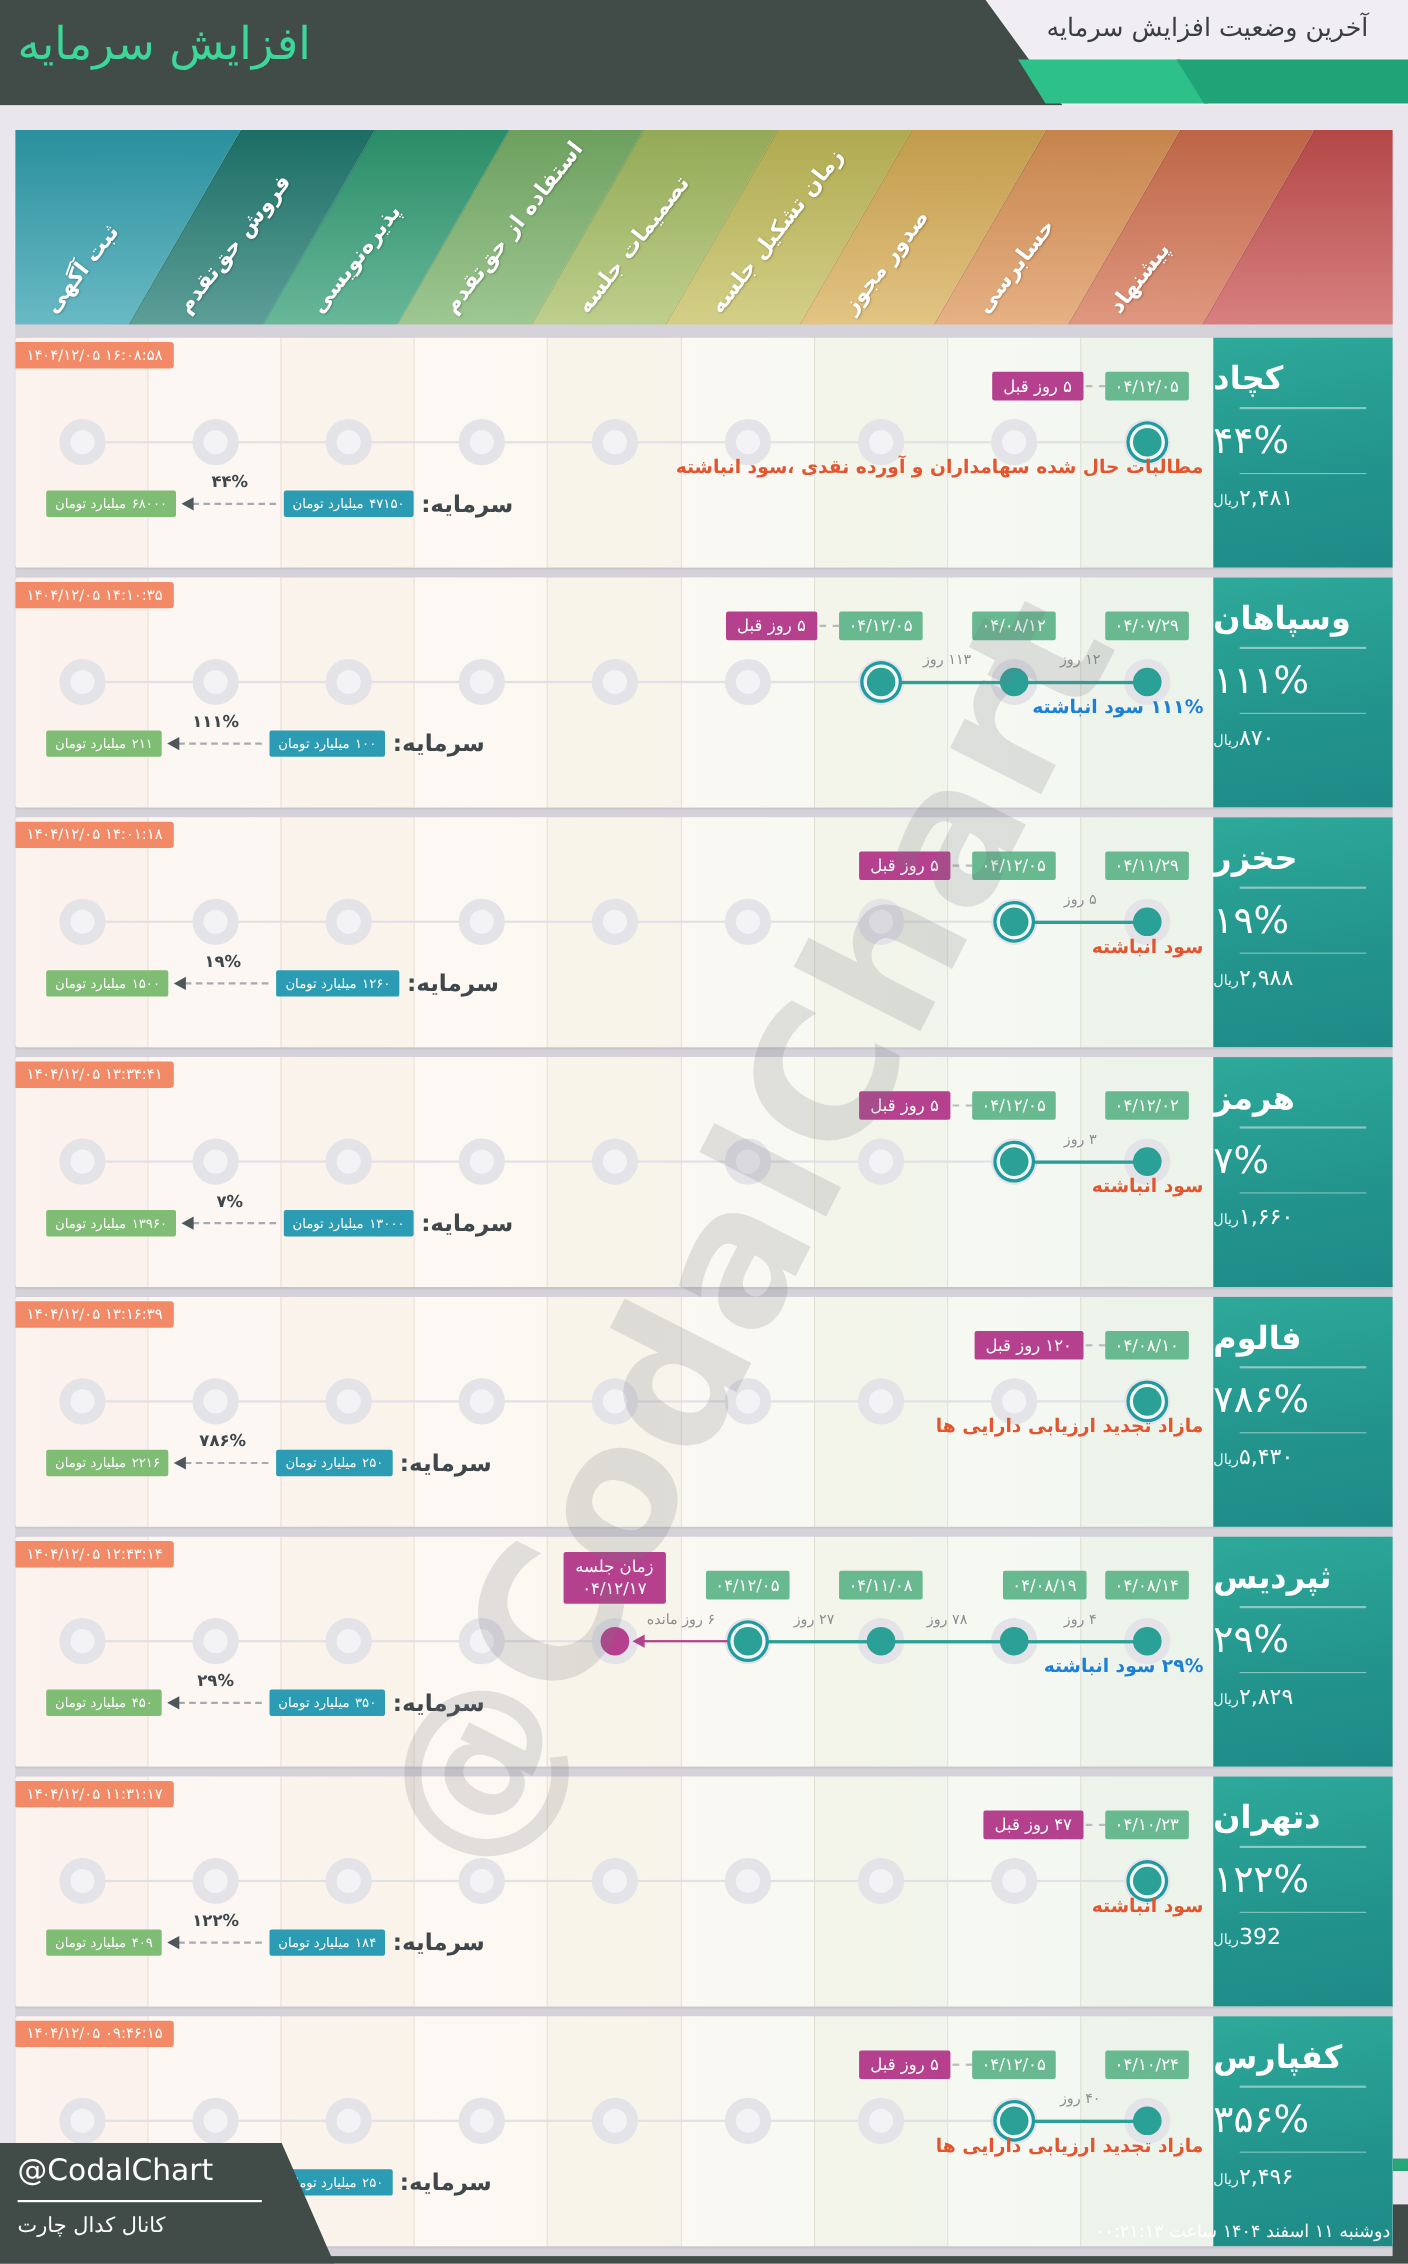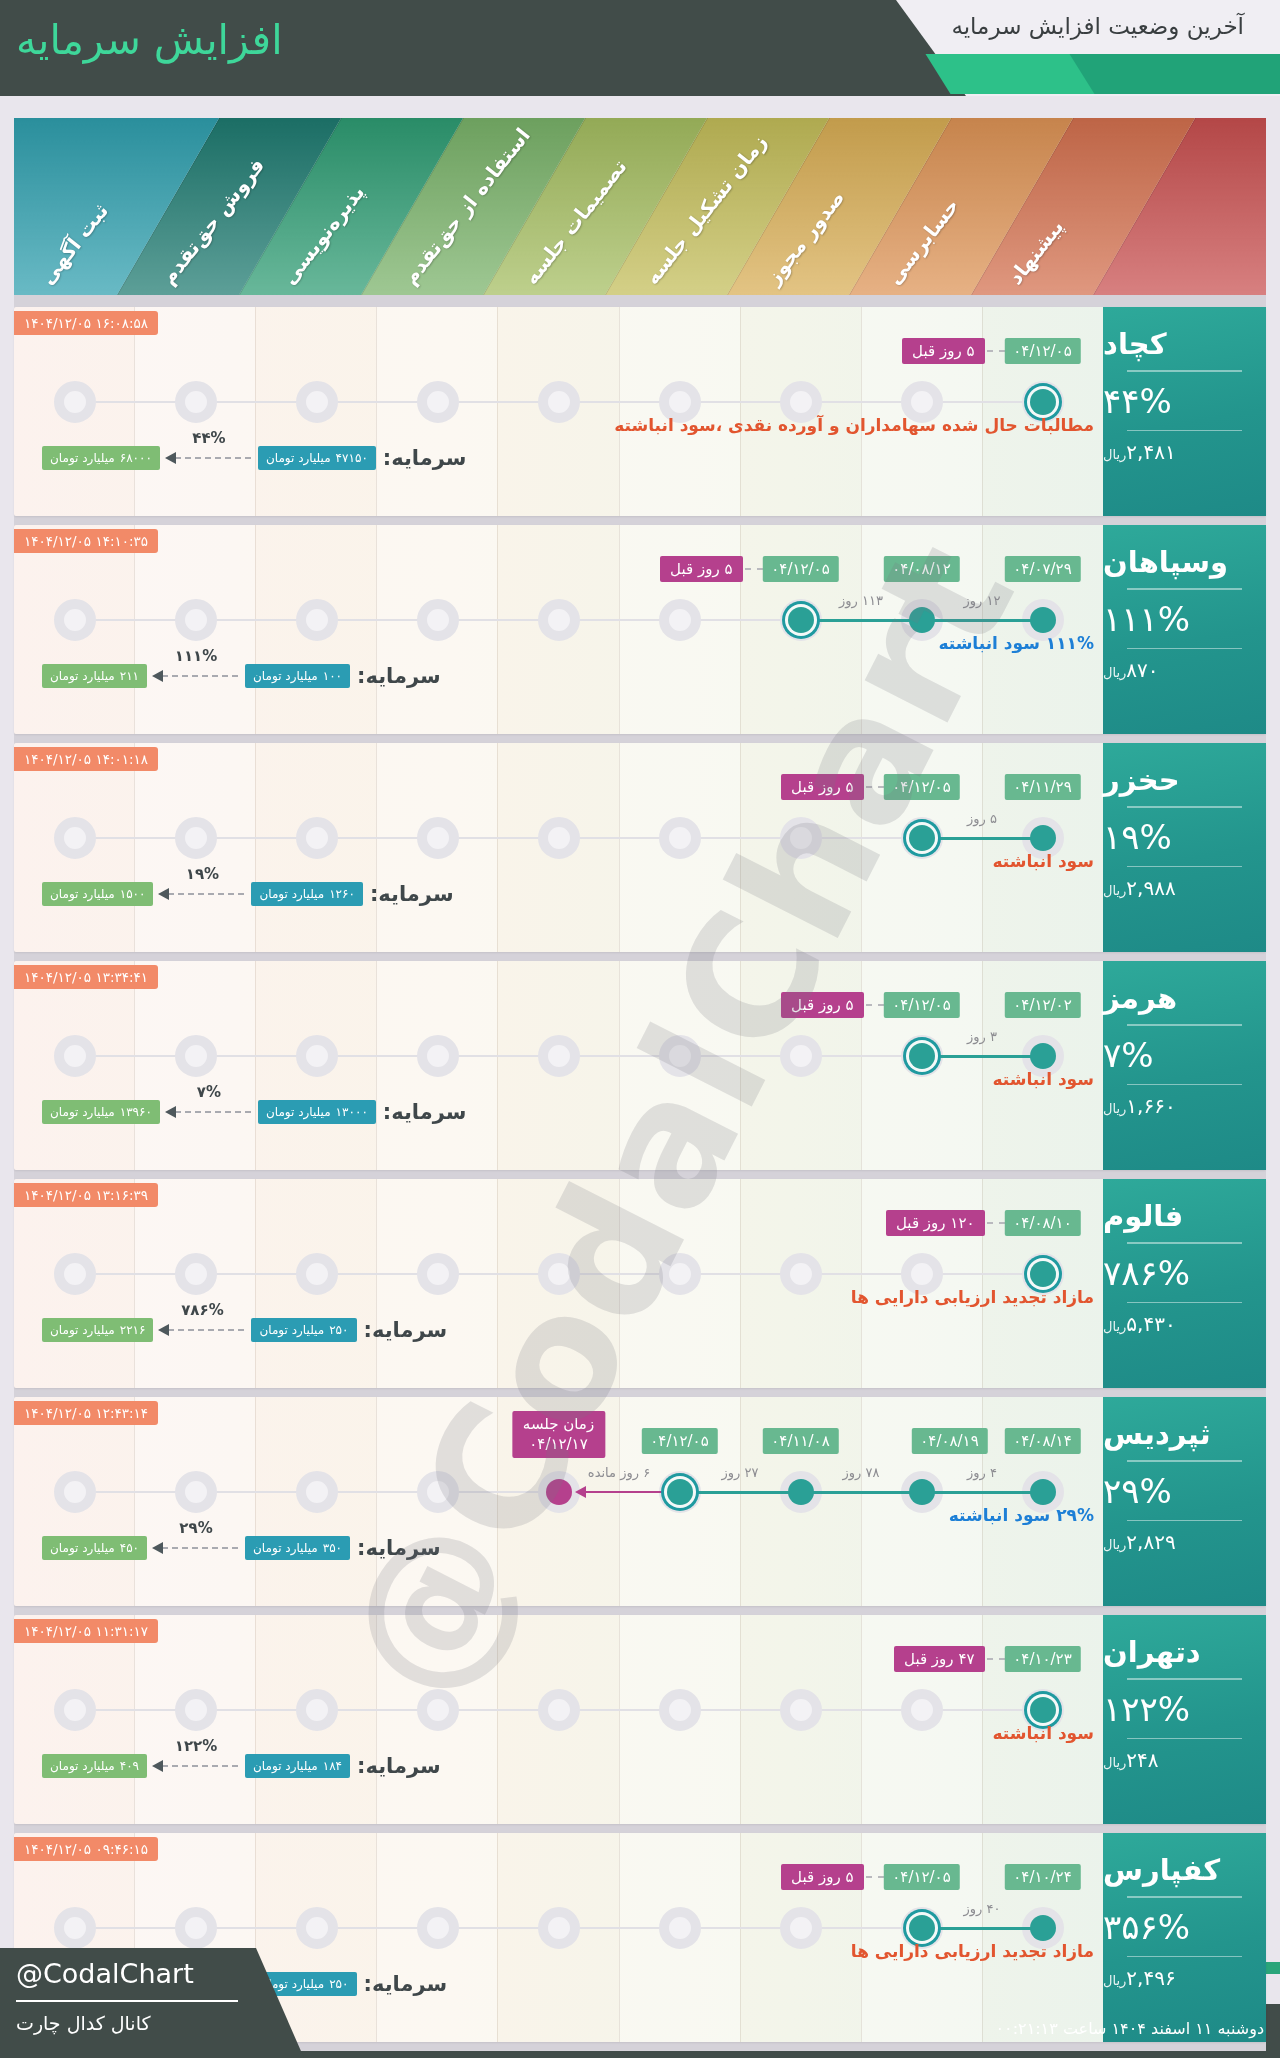--- a/index.html
+++ b/index.html
@@ -539,21 +539,21 @@
         <span>۱۸۴</span><span class="u">میلیارد تومان</span>
       </div>
       <div class="cap-label">سرمایه:</div>
     </div>
     <div class="panel">
       <div class="p-name">دتهران</div>
       <div class="p-div"></div>
       <div class="p-pct">۱۲۲%</div>
       <div class="p-div"></div>
       <div class="p-price">
-        <span>۲۴۸</span><span class="rial">ریال</span>
+        <span>392</span><span class="rial">ریال</span>
       </div>
     </div>
   </div>
 
   <div class="row">
     <div class="cols">
           <div class="colcell"></div>
           <div class="colcell even"></div>
           <div class="colcell"></div>
           <div class="colcell even"></div>

